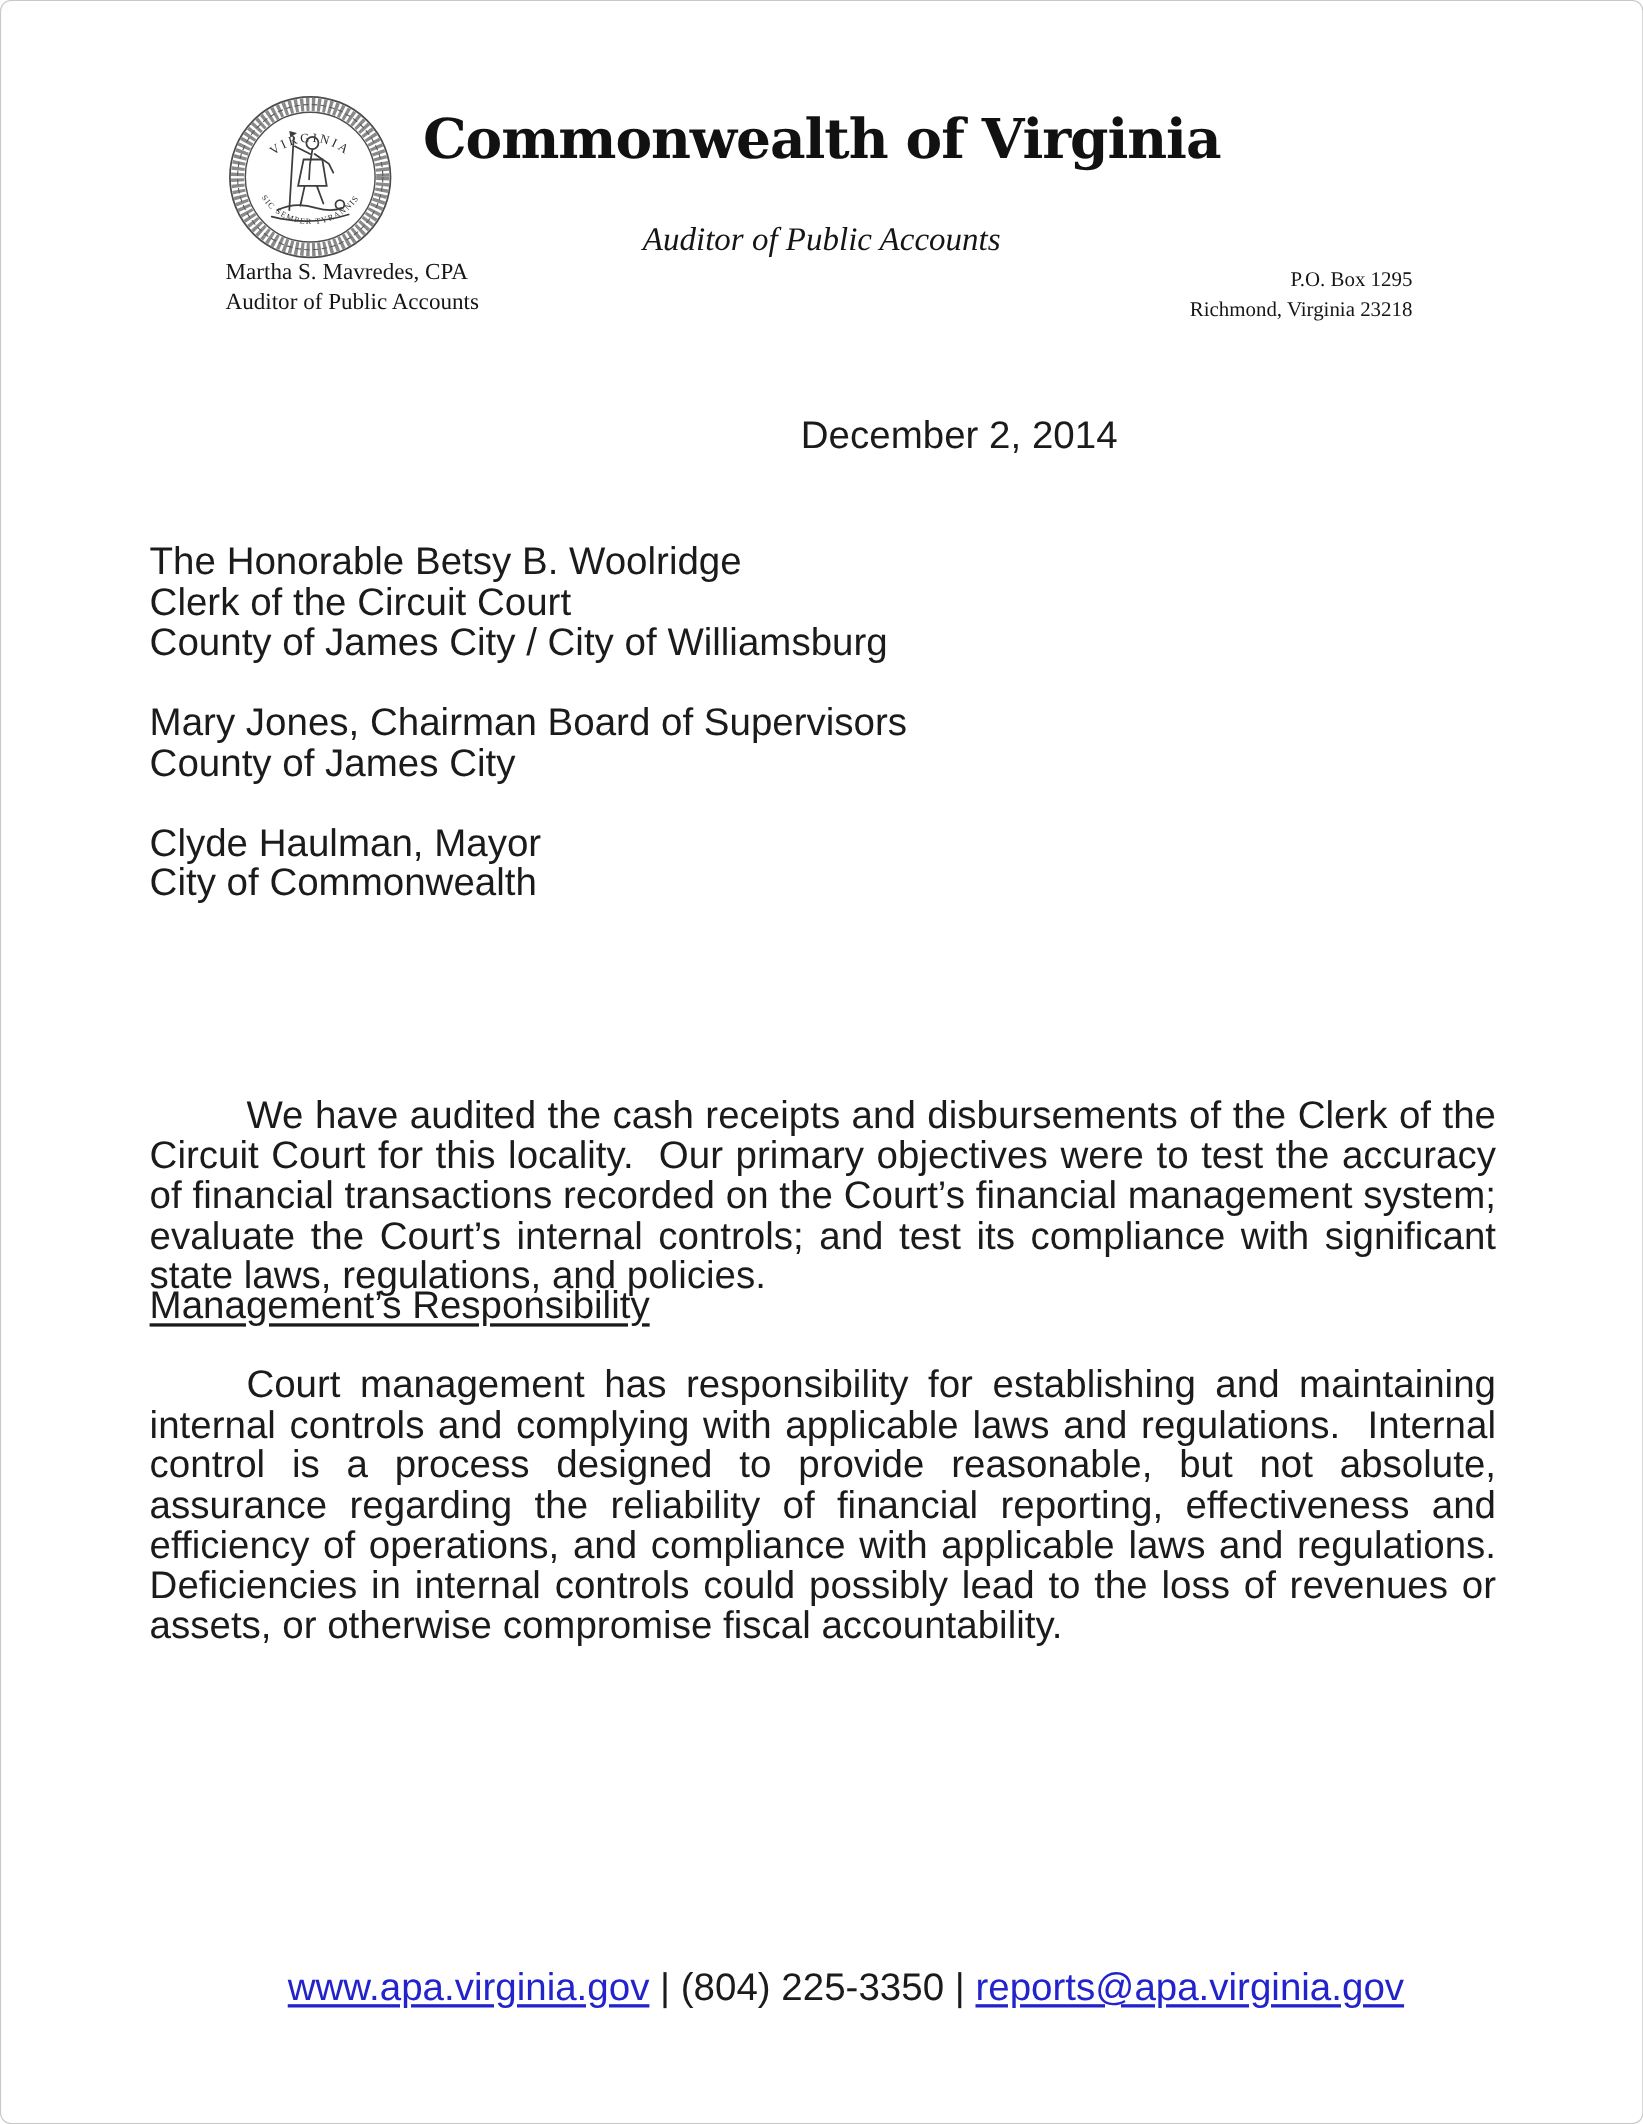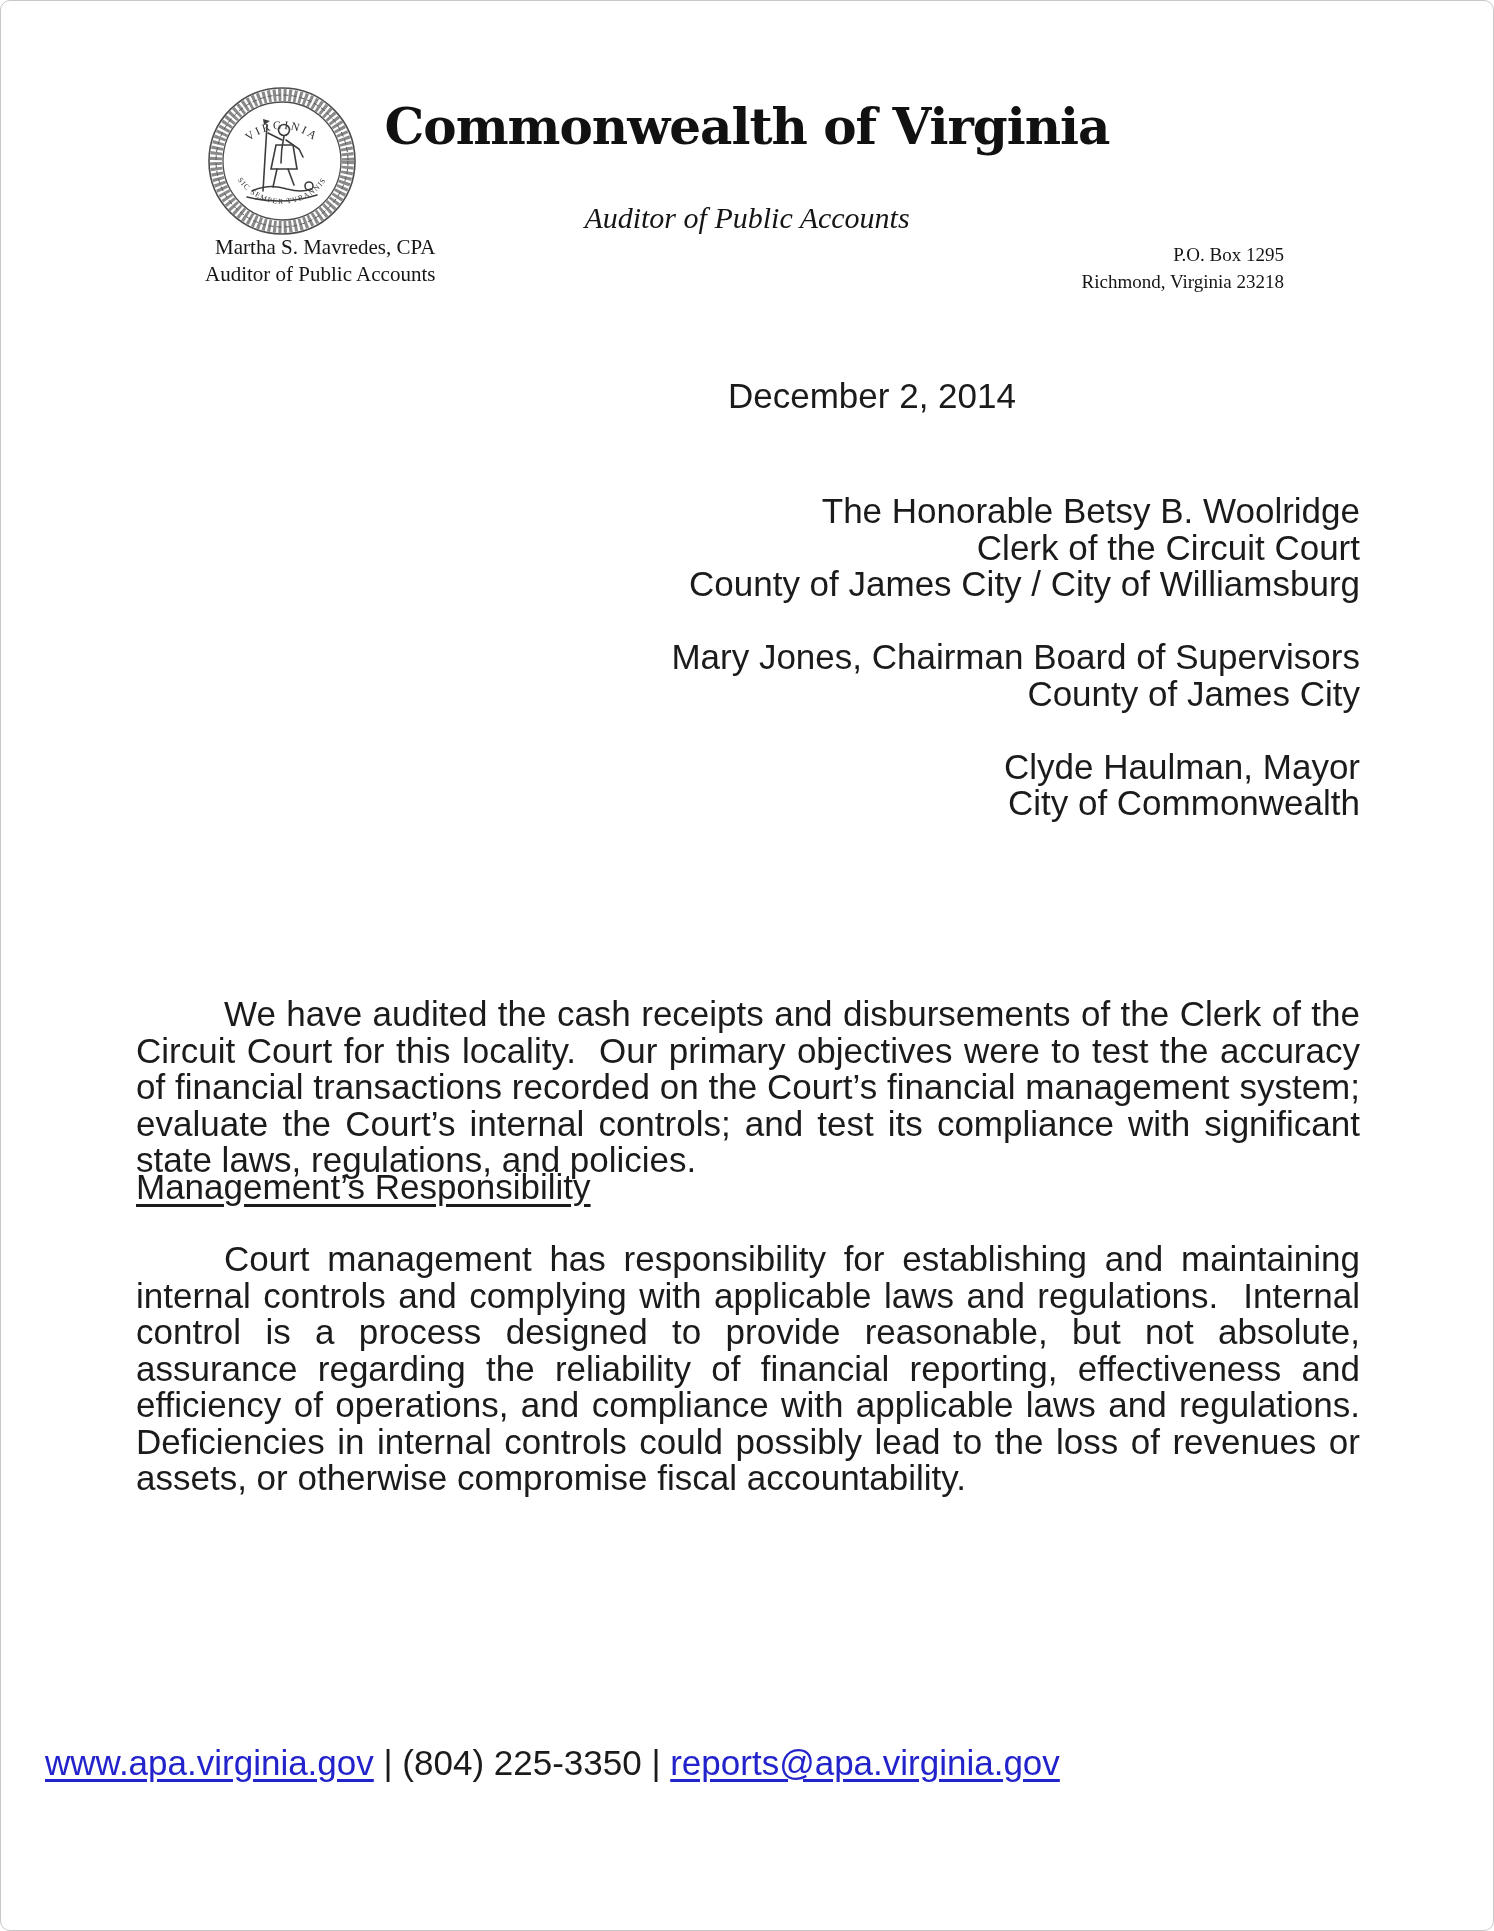--- a/index.html
+++ b/index.html
@@ -54,40 +54,41 @@
     font-size: 19px;
     line-height: 27px;
     color: #151515;
   }
 
   
   .sans { font-size: 35px; line-height: 36.5px; }
   .date-line { top: 377px; left: 727px; }
   .recipients { top: 492px; left: 135px; width: 1224px; }
   .recipient-group { margin-bottom: 36.5px; }
-  .line { white-space: pre-wrap; text-align: right; }
+  .line { white-space: pre-wrap; }
 
   .para {
     left: 135px; width: 1224px;
     text-align: justify;
     text-indent: 88px;
     white-space: pre-wrap;
   }
   .para-1 { top: 995px; }
   .section-heading {
     top: 1168px; left: 135px;
     text-decoration: underline;
     text-underline-offset: 5px;
   }
   .para-2 { top: 1240px; }
   .para-3 { top: 1494px; }
 
   
   .footer {
-    top: 1744px; left: 0; right: 0;
+    top: 1788px; left: 0; right: 0;
+    text-align: center;
     padding-left: 44px;
   }
   .footer a {
     text-decoration: underline;
     text-underline-offset: 4px;
   }
   .footer .sep { white-space: pre; color: #1b1b1b; }
 </style>
 </head>
 <body>

